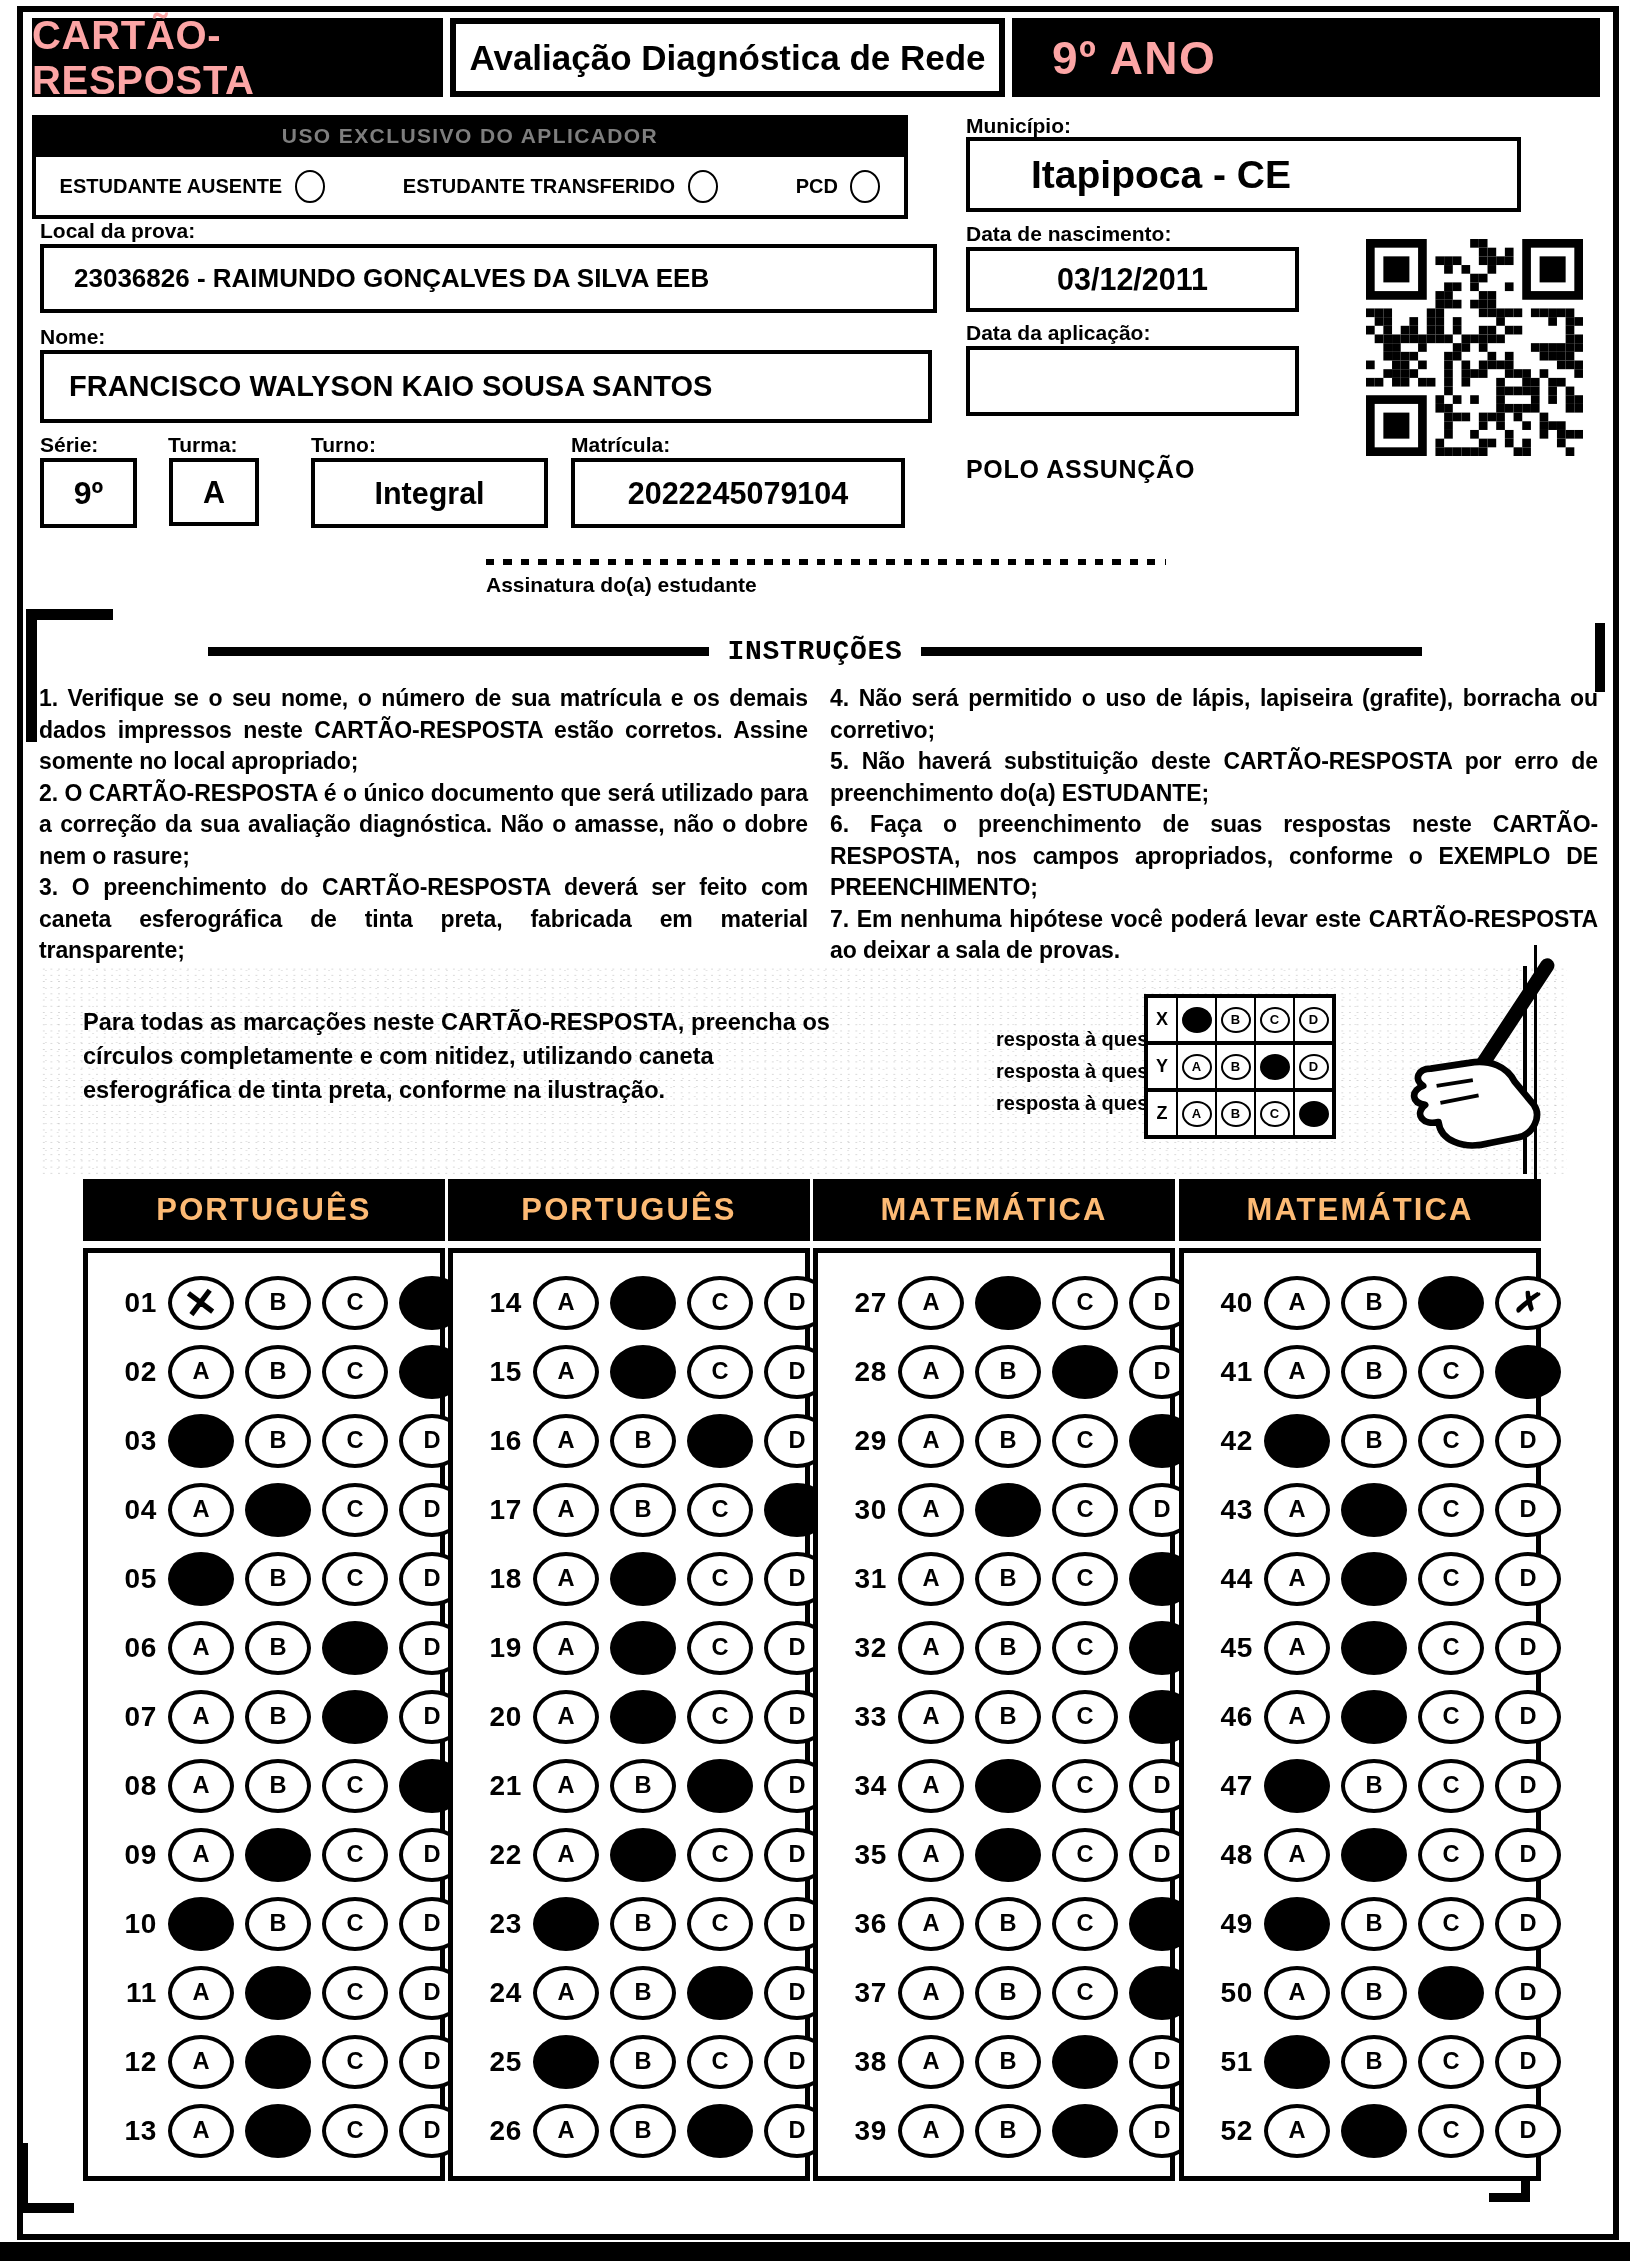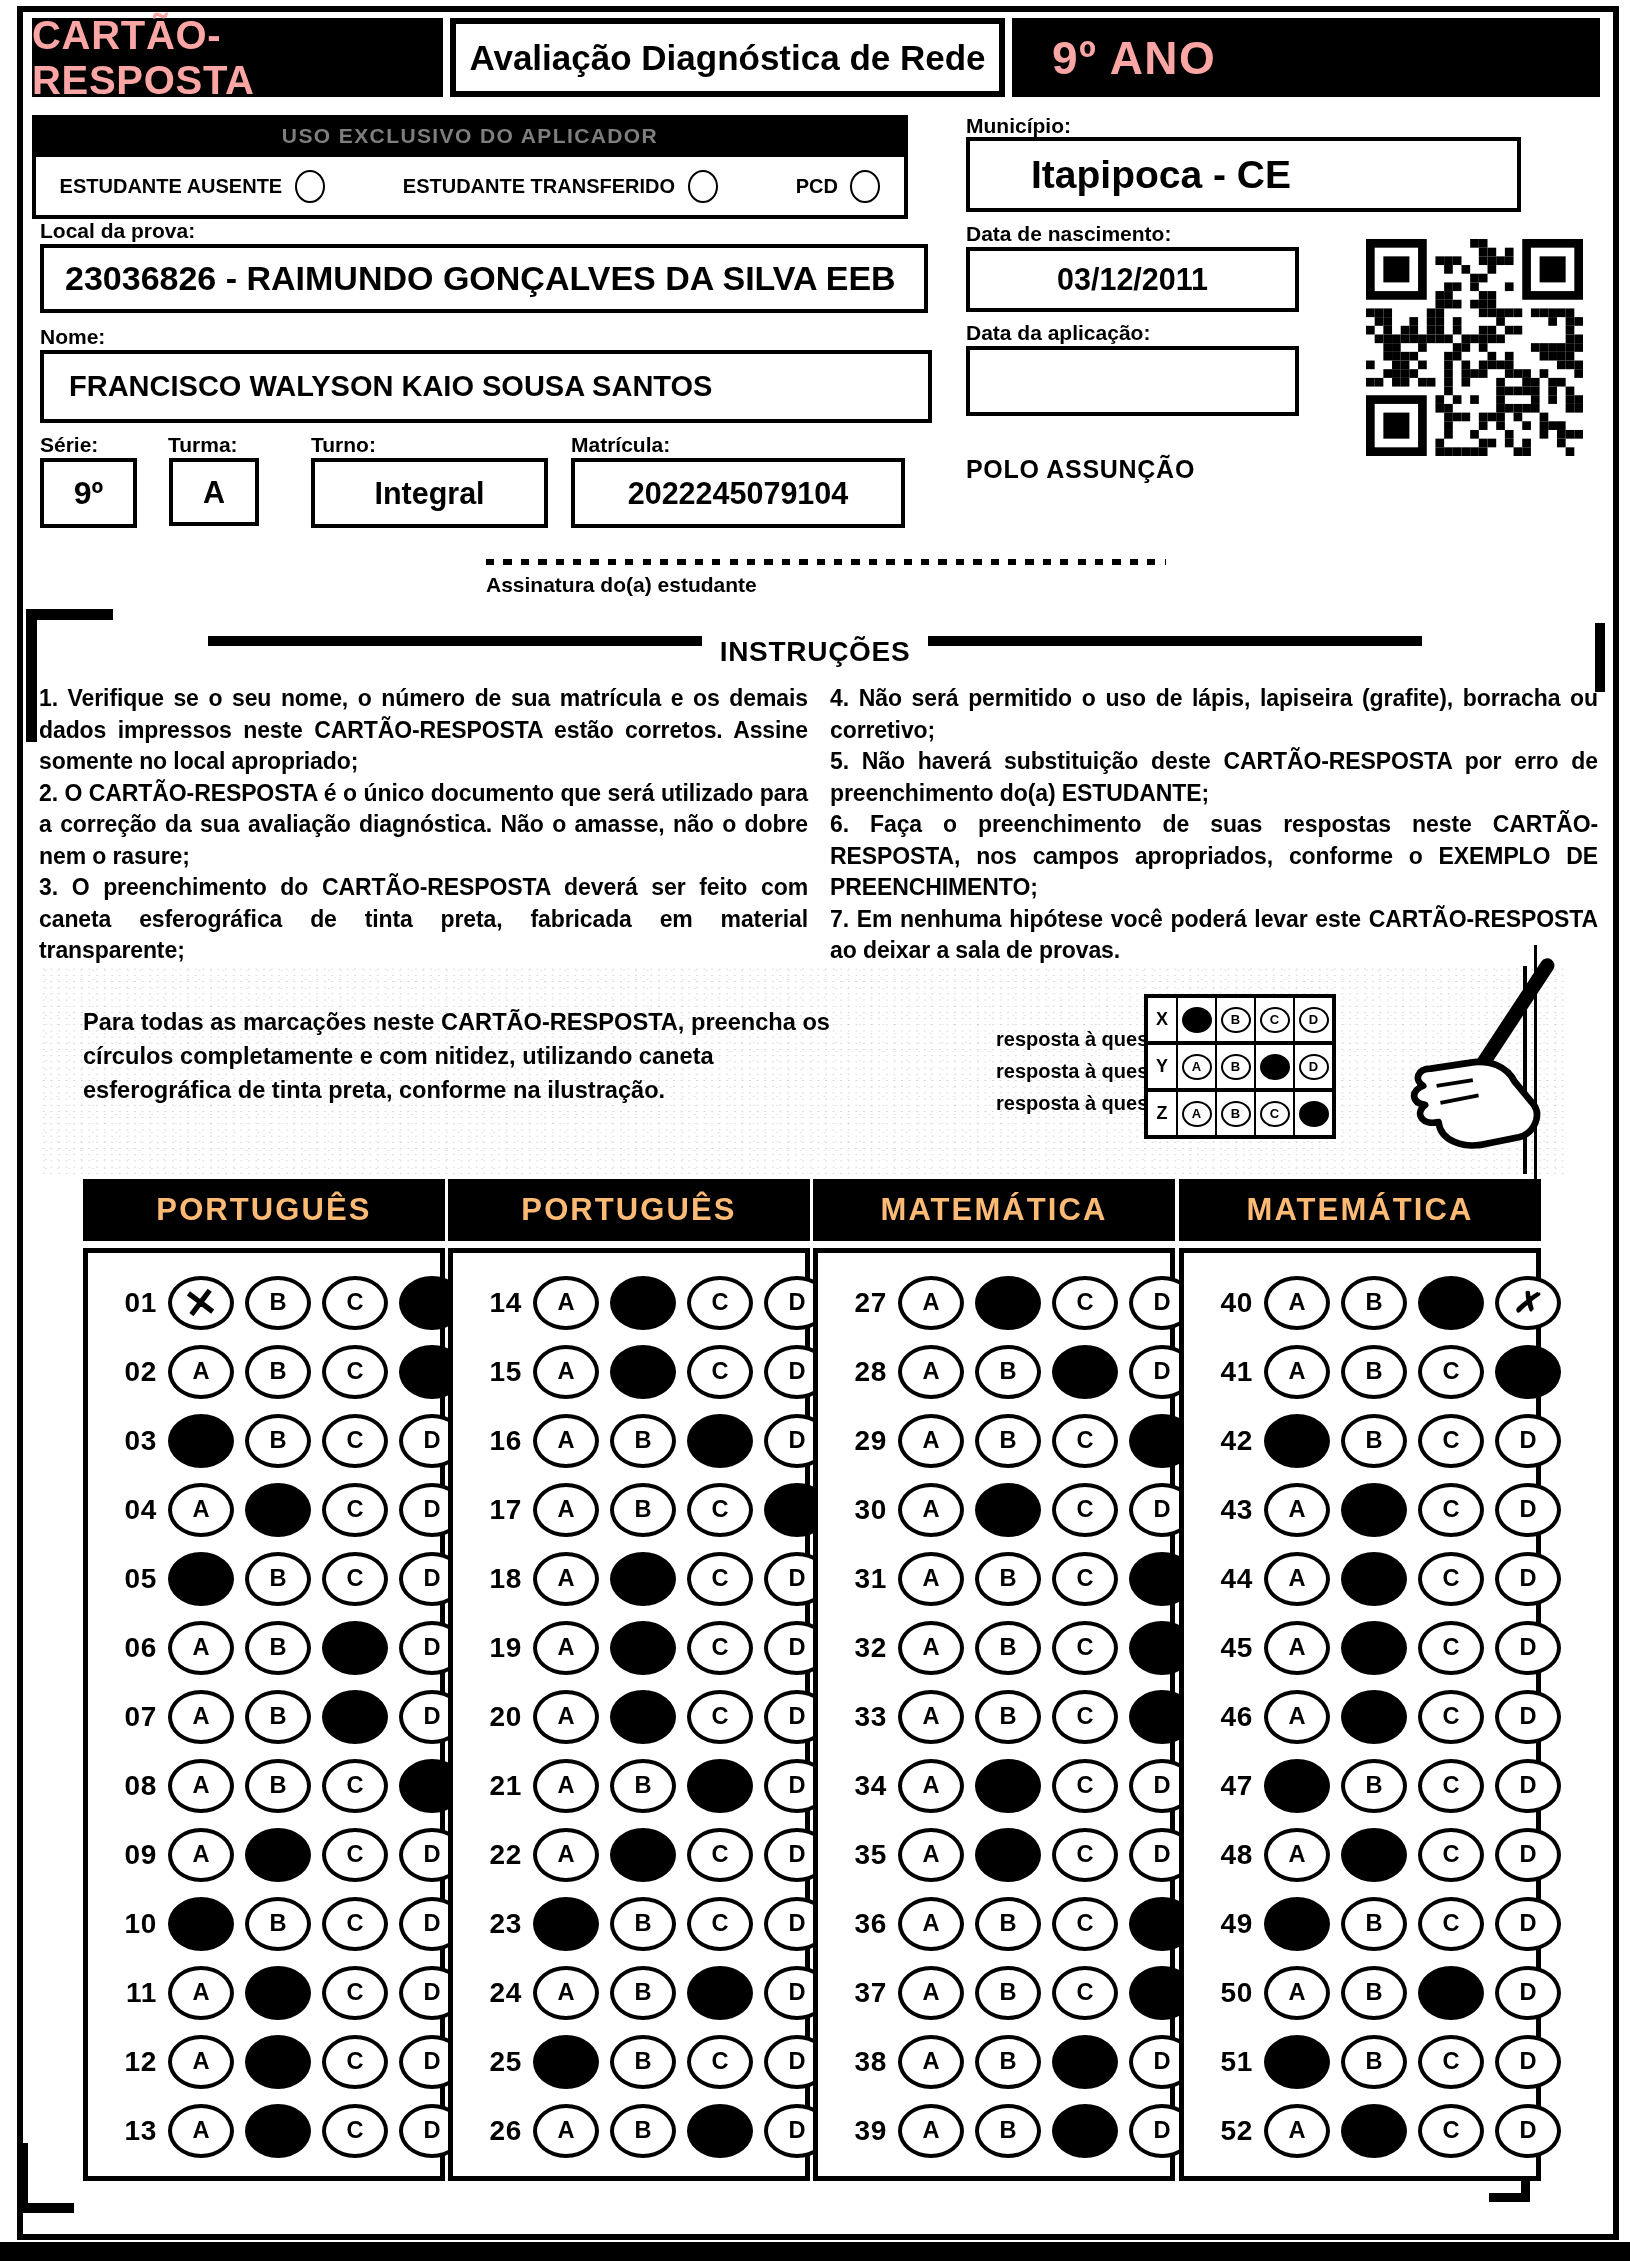--- a/index.html
+++ b/index.html
@@ -26,21 +26,21 @@
   
   .sig-line{position:absolute;left:486px;top:559px;width:680px;height:5.6px;
     background:repeating-linear-gradient(90deg,#000 0 8.3px,transparent 8.3px 17.4px);}
   .sig-label{position:absolute;left:486px;top:573px;width:680px;text-align:left;font-size:21px;font-weight:700;}
   
   .mark-tl{position:absolute;left:26px;top:609px;width:76px;height:122px;border-left:11px solid #000;border-top:11px solid #000;}
   .mark-tr{position:absolute;left:1595px;top:623px;width:10.4px;height:69px;background:#000;}
   .mark-bl{position:absolute;left:19px;top:2143px;width:46px;height:60px;border-left:9px solid #000;border-bottom:10.4px solid #000;}
   .mark-br{position:absolute;left:1489px;top:2136px;width:32px;height:57px;border-right:9.7px solid #000;border-bottom:9px solid #000;}
   
-  .instr-title-row{position:absolute;left:208px;right:208px;top:636px;display:flex;align-items:flex-start;gap:18px;}
+  .instr-title-row{position:absolute;left:208px;right:208px;top:636px;display:flex;align-items:center;gap:18px;font-family:Liberation Mono, monospace;}
   .instr-rule{flex:1;height:9.7px;background:#000;}
   .instr-title{font-size:28px;font-weight:700;letter-spacing:0.7px;}
   .instr-col{position:absolute;top:683px;font-size:23px;font-weight:700;line-height:1.37;text-align:justify;letter-spacing:-0.1px;}
   .instr-left{left:39px;width:769px;}
   .instr-right{left:830px;width:768px;}
   .instr-col p{margin:0;}
   
   .example{position:absolute;left:40px;top:966px;width:1527px;height:208px;
     background-image:radial-gradient(circle,rgba(0,0,0,.17) 0.7px,transparent 0.9px),radial-gradient(circle,rgba(0,0,0,.10) 0.7px,transparent 1px);
     background-size:7.6px 6.2px,11.8px 9px;}
@@ -329,21 +329,21 @@
       <rect x="24" y="24" width="36" height="36"></rect>
       <rect x="216" y="0" width="84" height="84"></rect>
       <rect fill="#fff" x="228" y="12" width="60" height="60"></rect>
       <rect x="240" y="24" width="36" height="36"></rect>
       <rect x="0" y="216" width="84" height="84"></rect>
       <rect fill="#fff" x="12" y="228" width="60" height="60"></rect>
       <rect x="24" y="240" width="36" height="36"></rect>
     </svg></div>
 
 <div class="abs field-label" style="left:40px;top:219px;">Local da prova:</div>
-<div class="abs field-box" style="left:40px;top:244px;width:859px;height:61px;font-size:34px;padding-left:21px;">23036826 - RAIMUNDO GONÇALVES DA SILVA EEB</div>
+<div class="abs field-box" style="left:40px;top:244px;width:859px;height:61px;font-size:26px;padding-left:30px;">23036826 - RAIMUNDO GONÇALVES DA SILVA EEB</div>
 
 <div class="abs field-label" style="left:40px;top:325px;">Nome:</div>
 <div class="abs field-box" style="left:40px;top:350px;width:859px;height:65px;font-size:29px;padding-left:25px;">FRANCISCO WALYSON KAIO SOUSA SANTOS</div>
 
 <div class="abs field-label" style="left:40px;top:433px;">Série:</div>
 <div class="abs field-label" style="left:168px;top:433px;">Turma:</div>
 <div class="abs field-label" style="left:311px;top:433px;">Turno:</div>
 <div class="abs field-label" style="left:571px;top:433px;">Matrícula:</div>
 
 <div class="abs field-box" style="left:40px;top:458px;width:89px;height:62px;font-size:32px;justify-content:center;">9º</div>

